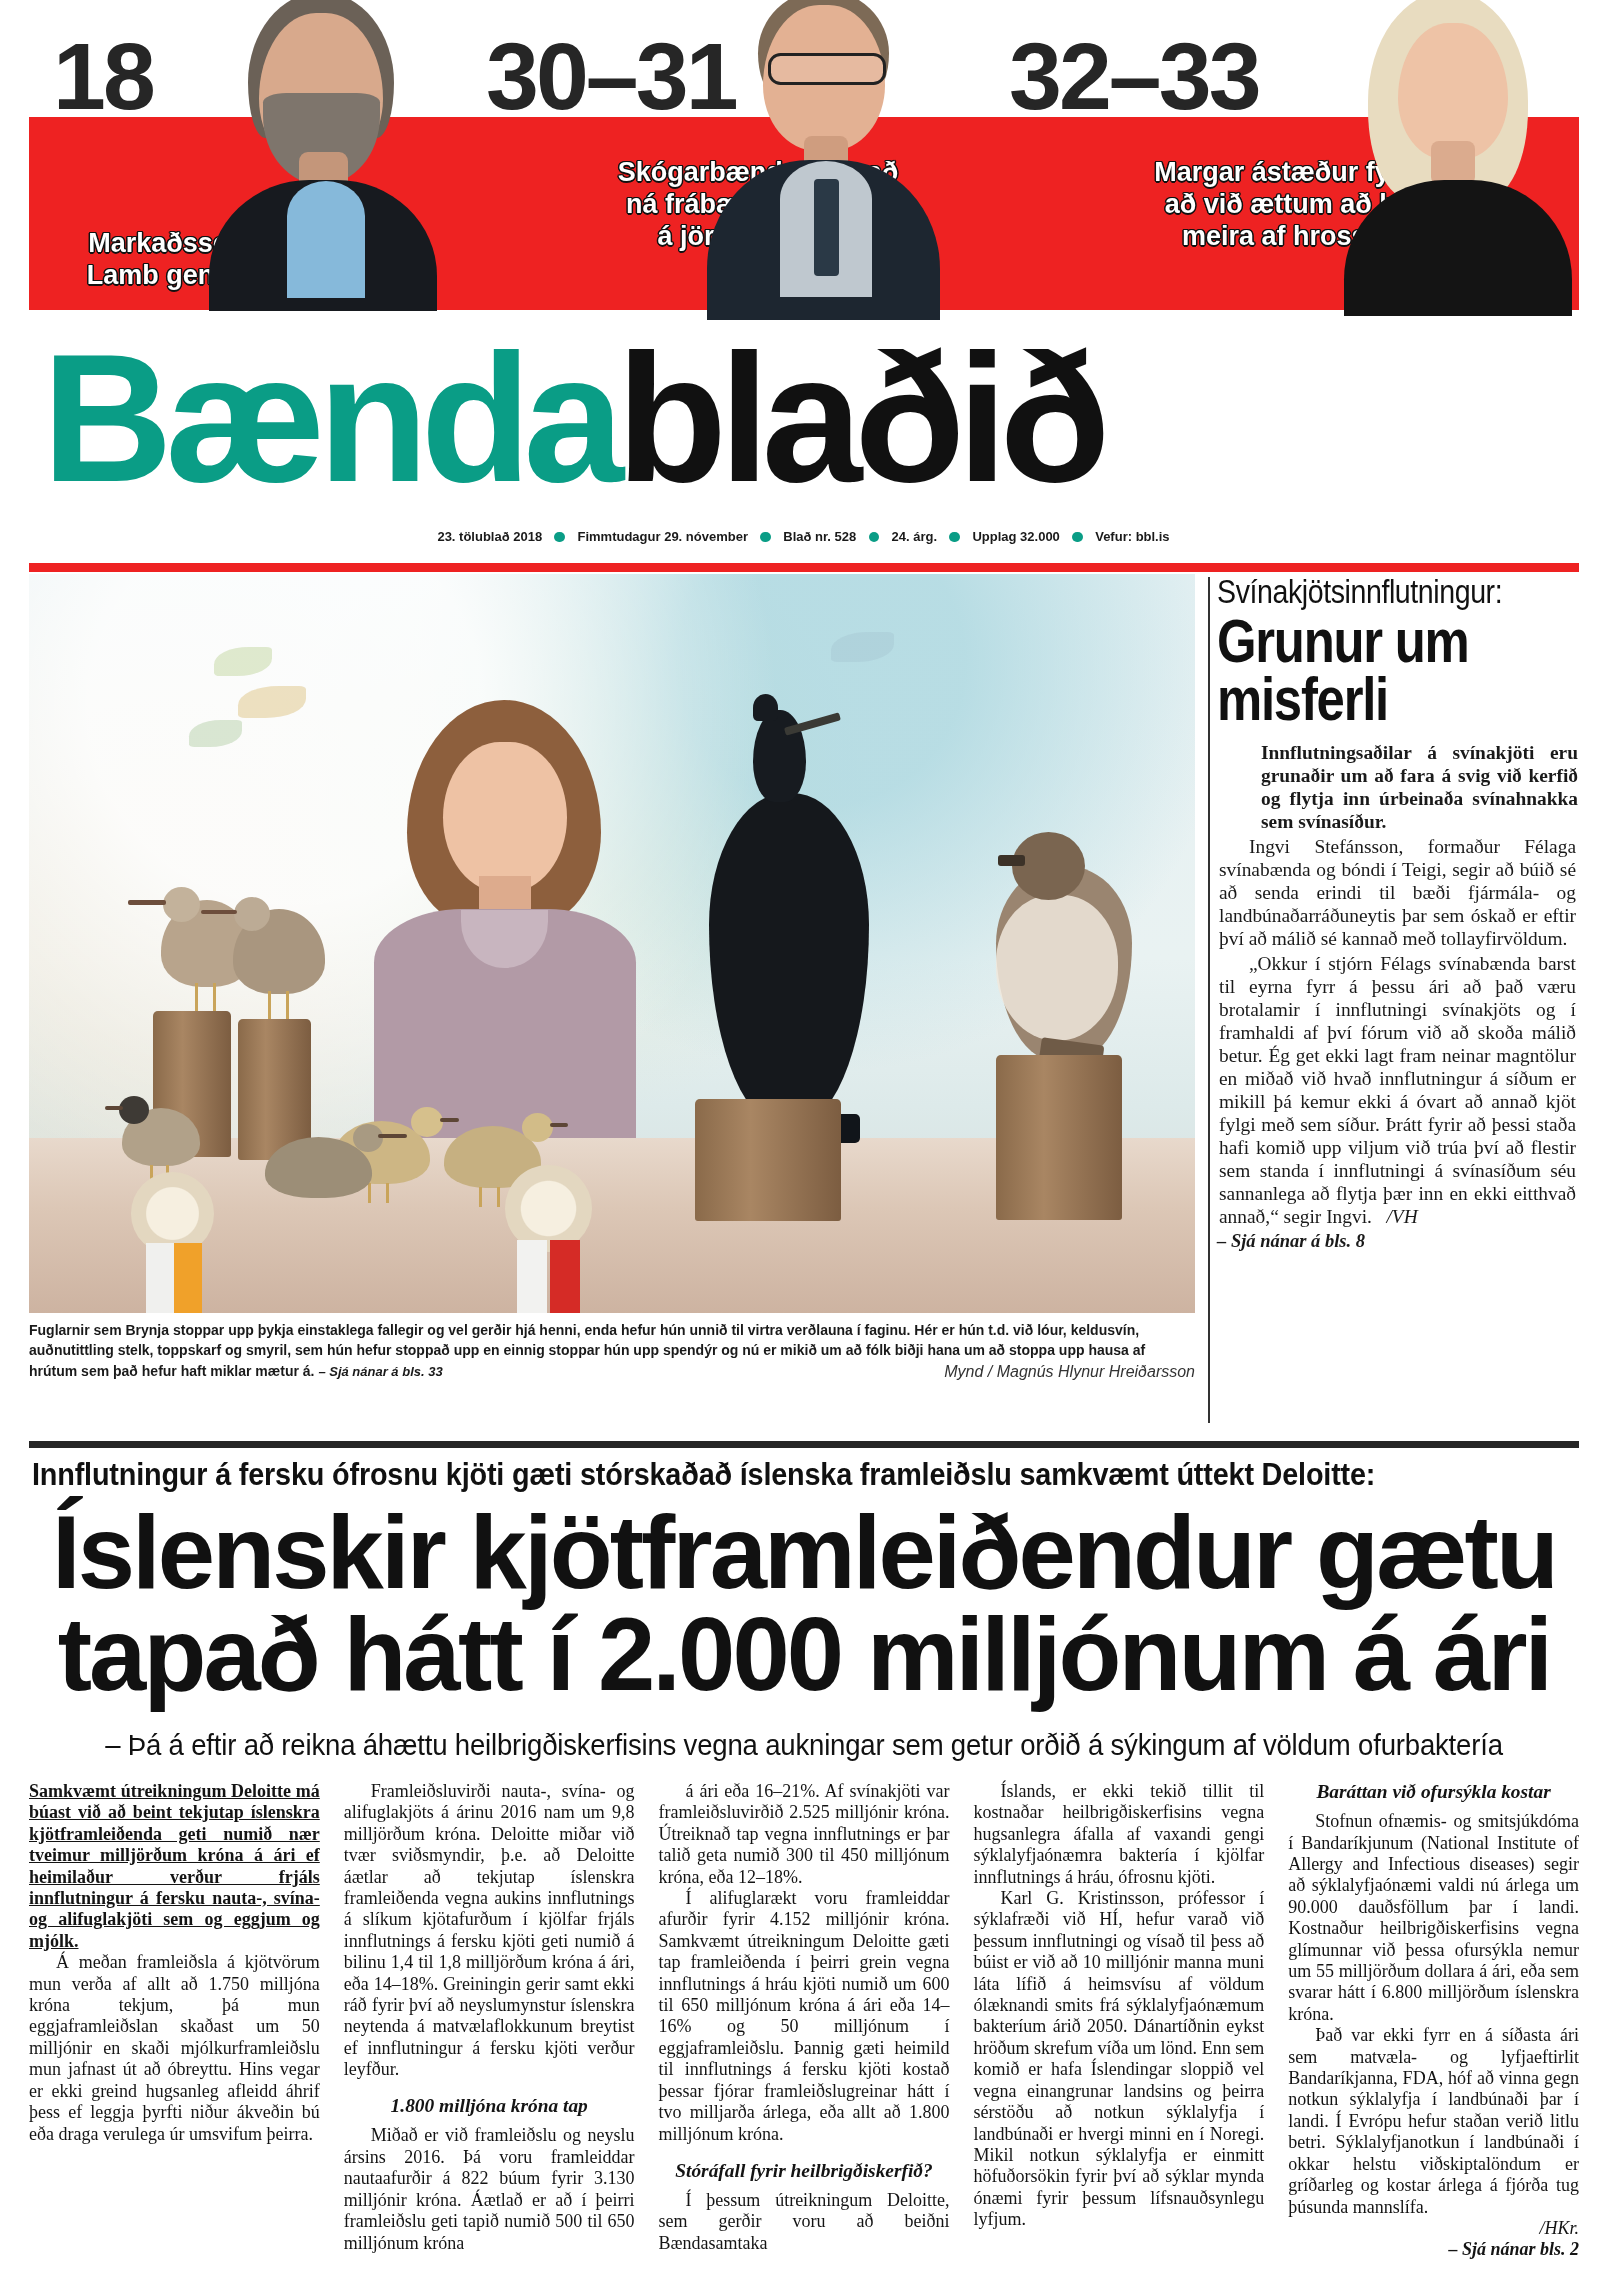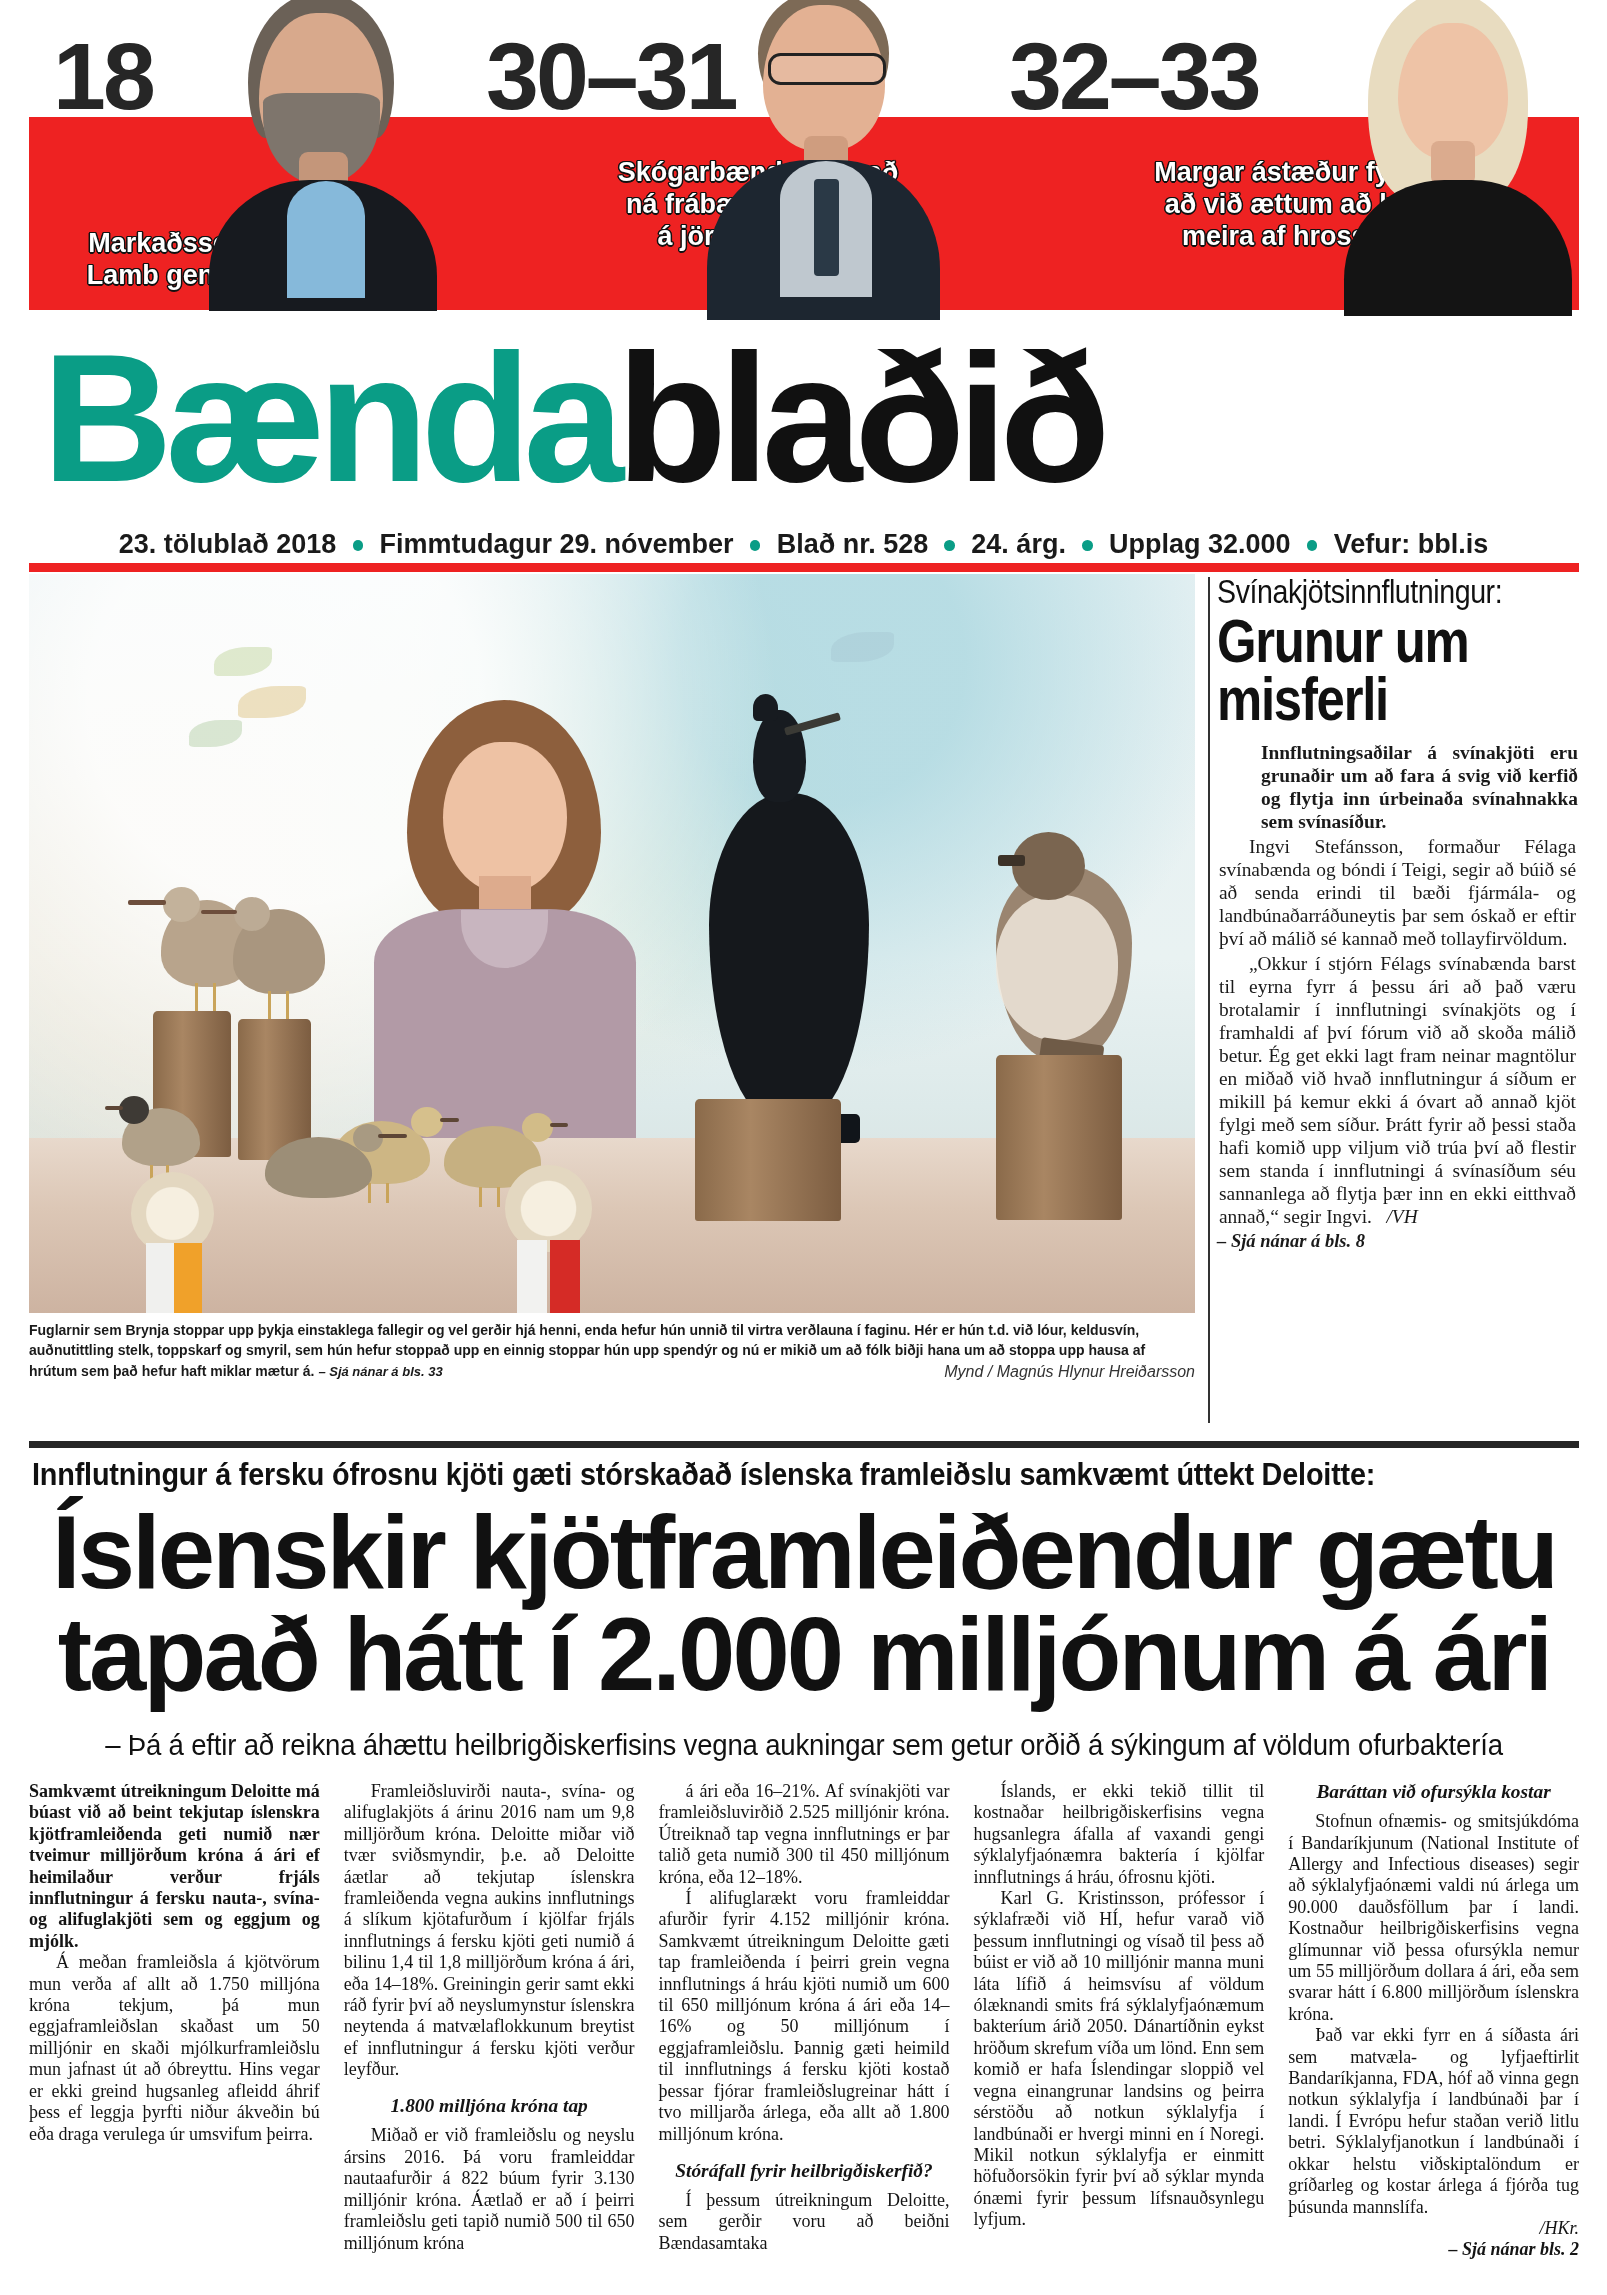--- a/index.html
+++ b/index.html
@@ -77,21 +77,21 @@
   
   .masthead{position:relative;width:1607px;height:253px;}
   .logo{position:absolute;left:42px;top:4.9px;width:1521px;height:194px;
         font-family:"Liberation Sans", sans-serif;font-weight:700;
         font-size:181px;line-height:185px;letter-spacing:-7.8px;white-space:nowrap;}
   .logo .part-a{color:#0a9d86;}
   .logo .part-b{color:#111111;}
 
   .infoline{position:absolute;left:0;top:208px;width:1607px;text-align:center;
             font-family:"Liberation Sans", sans-serif;font-weight:700;
-            font-size:27px;letter-spacing:0px;color:#1a1a1a;}
+            font-size:13px;letter-spacing:0px;color:#1a1a1a;}
   .infoline .dot{display:inline-block;width:10.7px;height:10.7px;border-radius:50%;
                  background:#0a9d86;margin:0 8.7px 1px 8.7px;vertical-align:middle;}
   .rule-red{position:absolute;left:29px;top:242px;width:1550px;height:8.7px;background:#ee2222;}
 
   
   .content{position:relative;width:1607px;}
   .lead-photo-col{position:absolute;left:29px;top:0;width:1166px;}
   .sidebar-col{position:absolute;left:1217px;top:0;width:361px;}
   .sidebar-rule{position:absolute;left:1208px;top:2.9px;width:1.5px;height:846px;background:#333;}
 
@@ -166,21 +166,21 @@
   .bigsub{position:absolute;left:29px;width:1550px;text-align:center;
           font-family:"Liberation Sans Narrow","Liberation Sans",sans-serif;
           font-weight:400;font-size:29px;line-height:31px;color:#111;letter-spacing:-0.2px;
           transform:scaleX(.95);}
 
   
   .cols{position:absolute;left:29px;width:1550px;display:flex;gap:24px;}
   .col{width:311px;font-family:"Liberation Serif", serif;font-size:18px;line-height:21.4px;
        text-align:justify;color:#141414;}
   .col p{margin:0;text-indent:27px;}
-  .col p.first{text-indent:0;font-weight:700;}
+  .col p.first{text-indent:0;font-weight:700;text-decoration:underline;}
   .col h4{margin:14.6px 0 7.8px 0;text-align:center;font-size:19.4px;line-height:22.4px;
           font-style:italic;font-weight:700;}
 </style>
 </head>
 <body>
 
 <div class="page">
 
   <div class="teaser-wrap">
 

